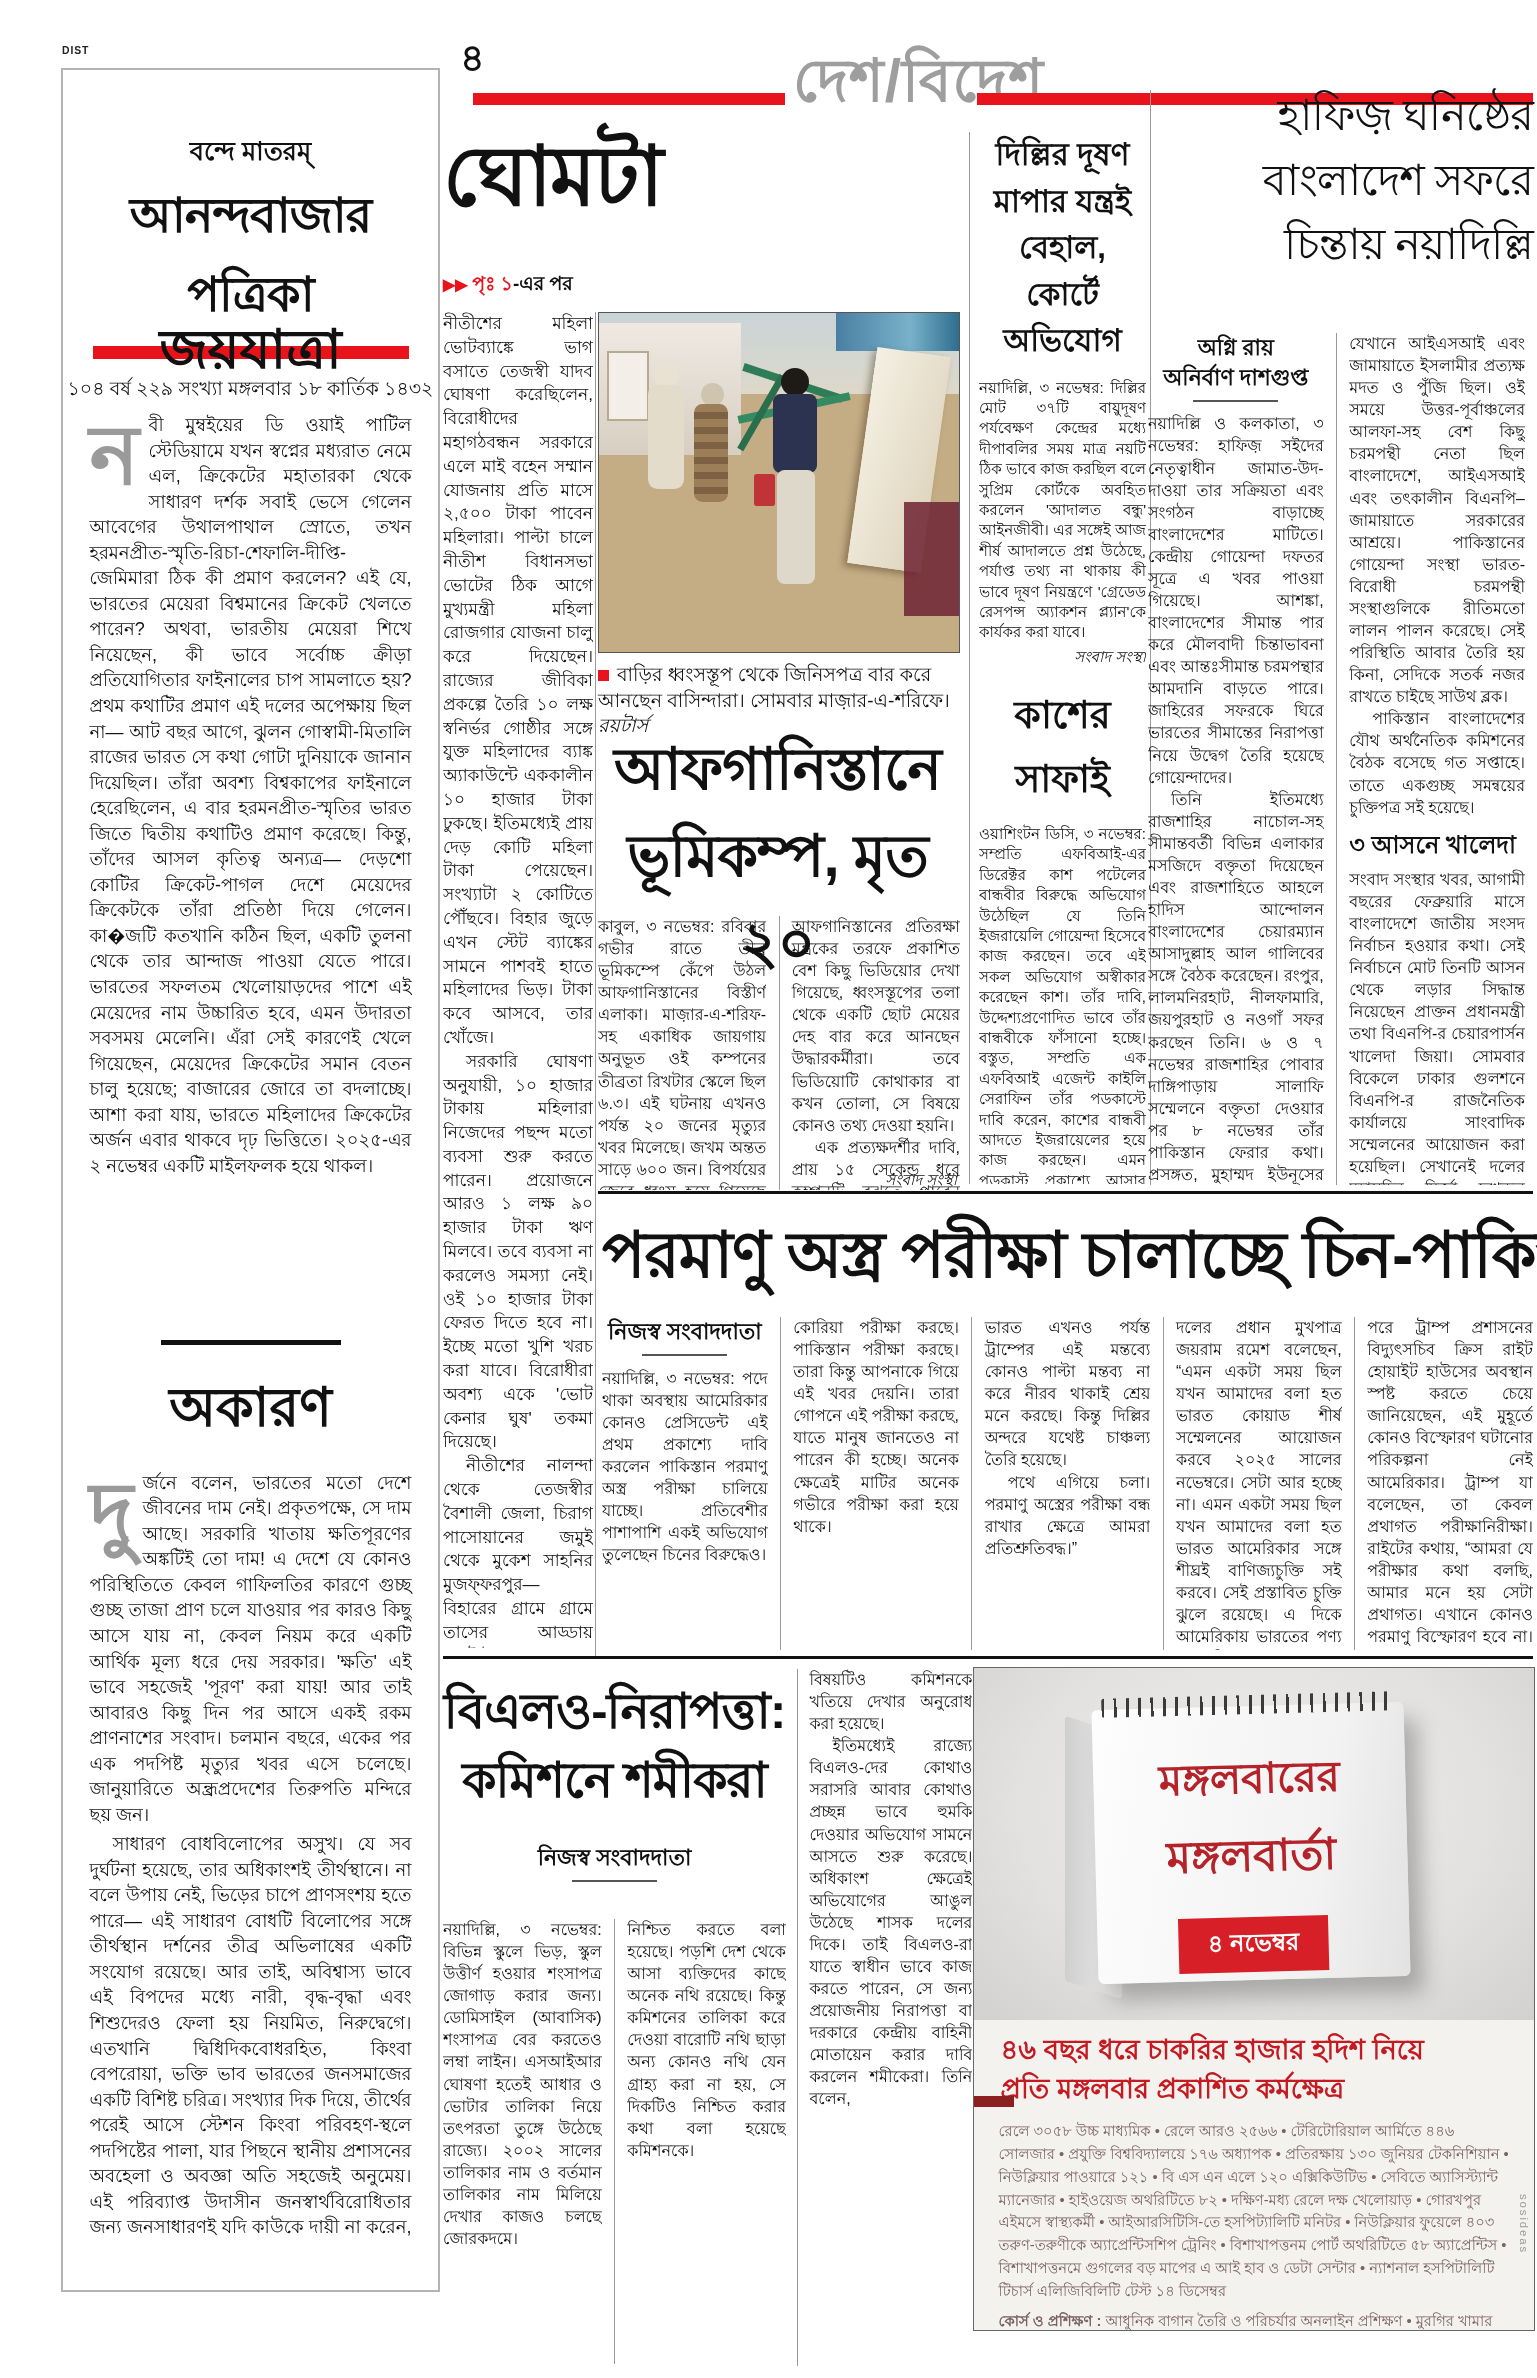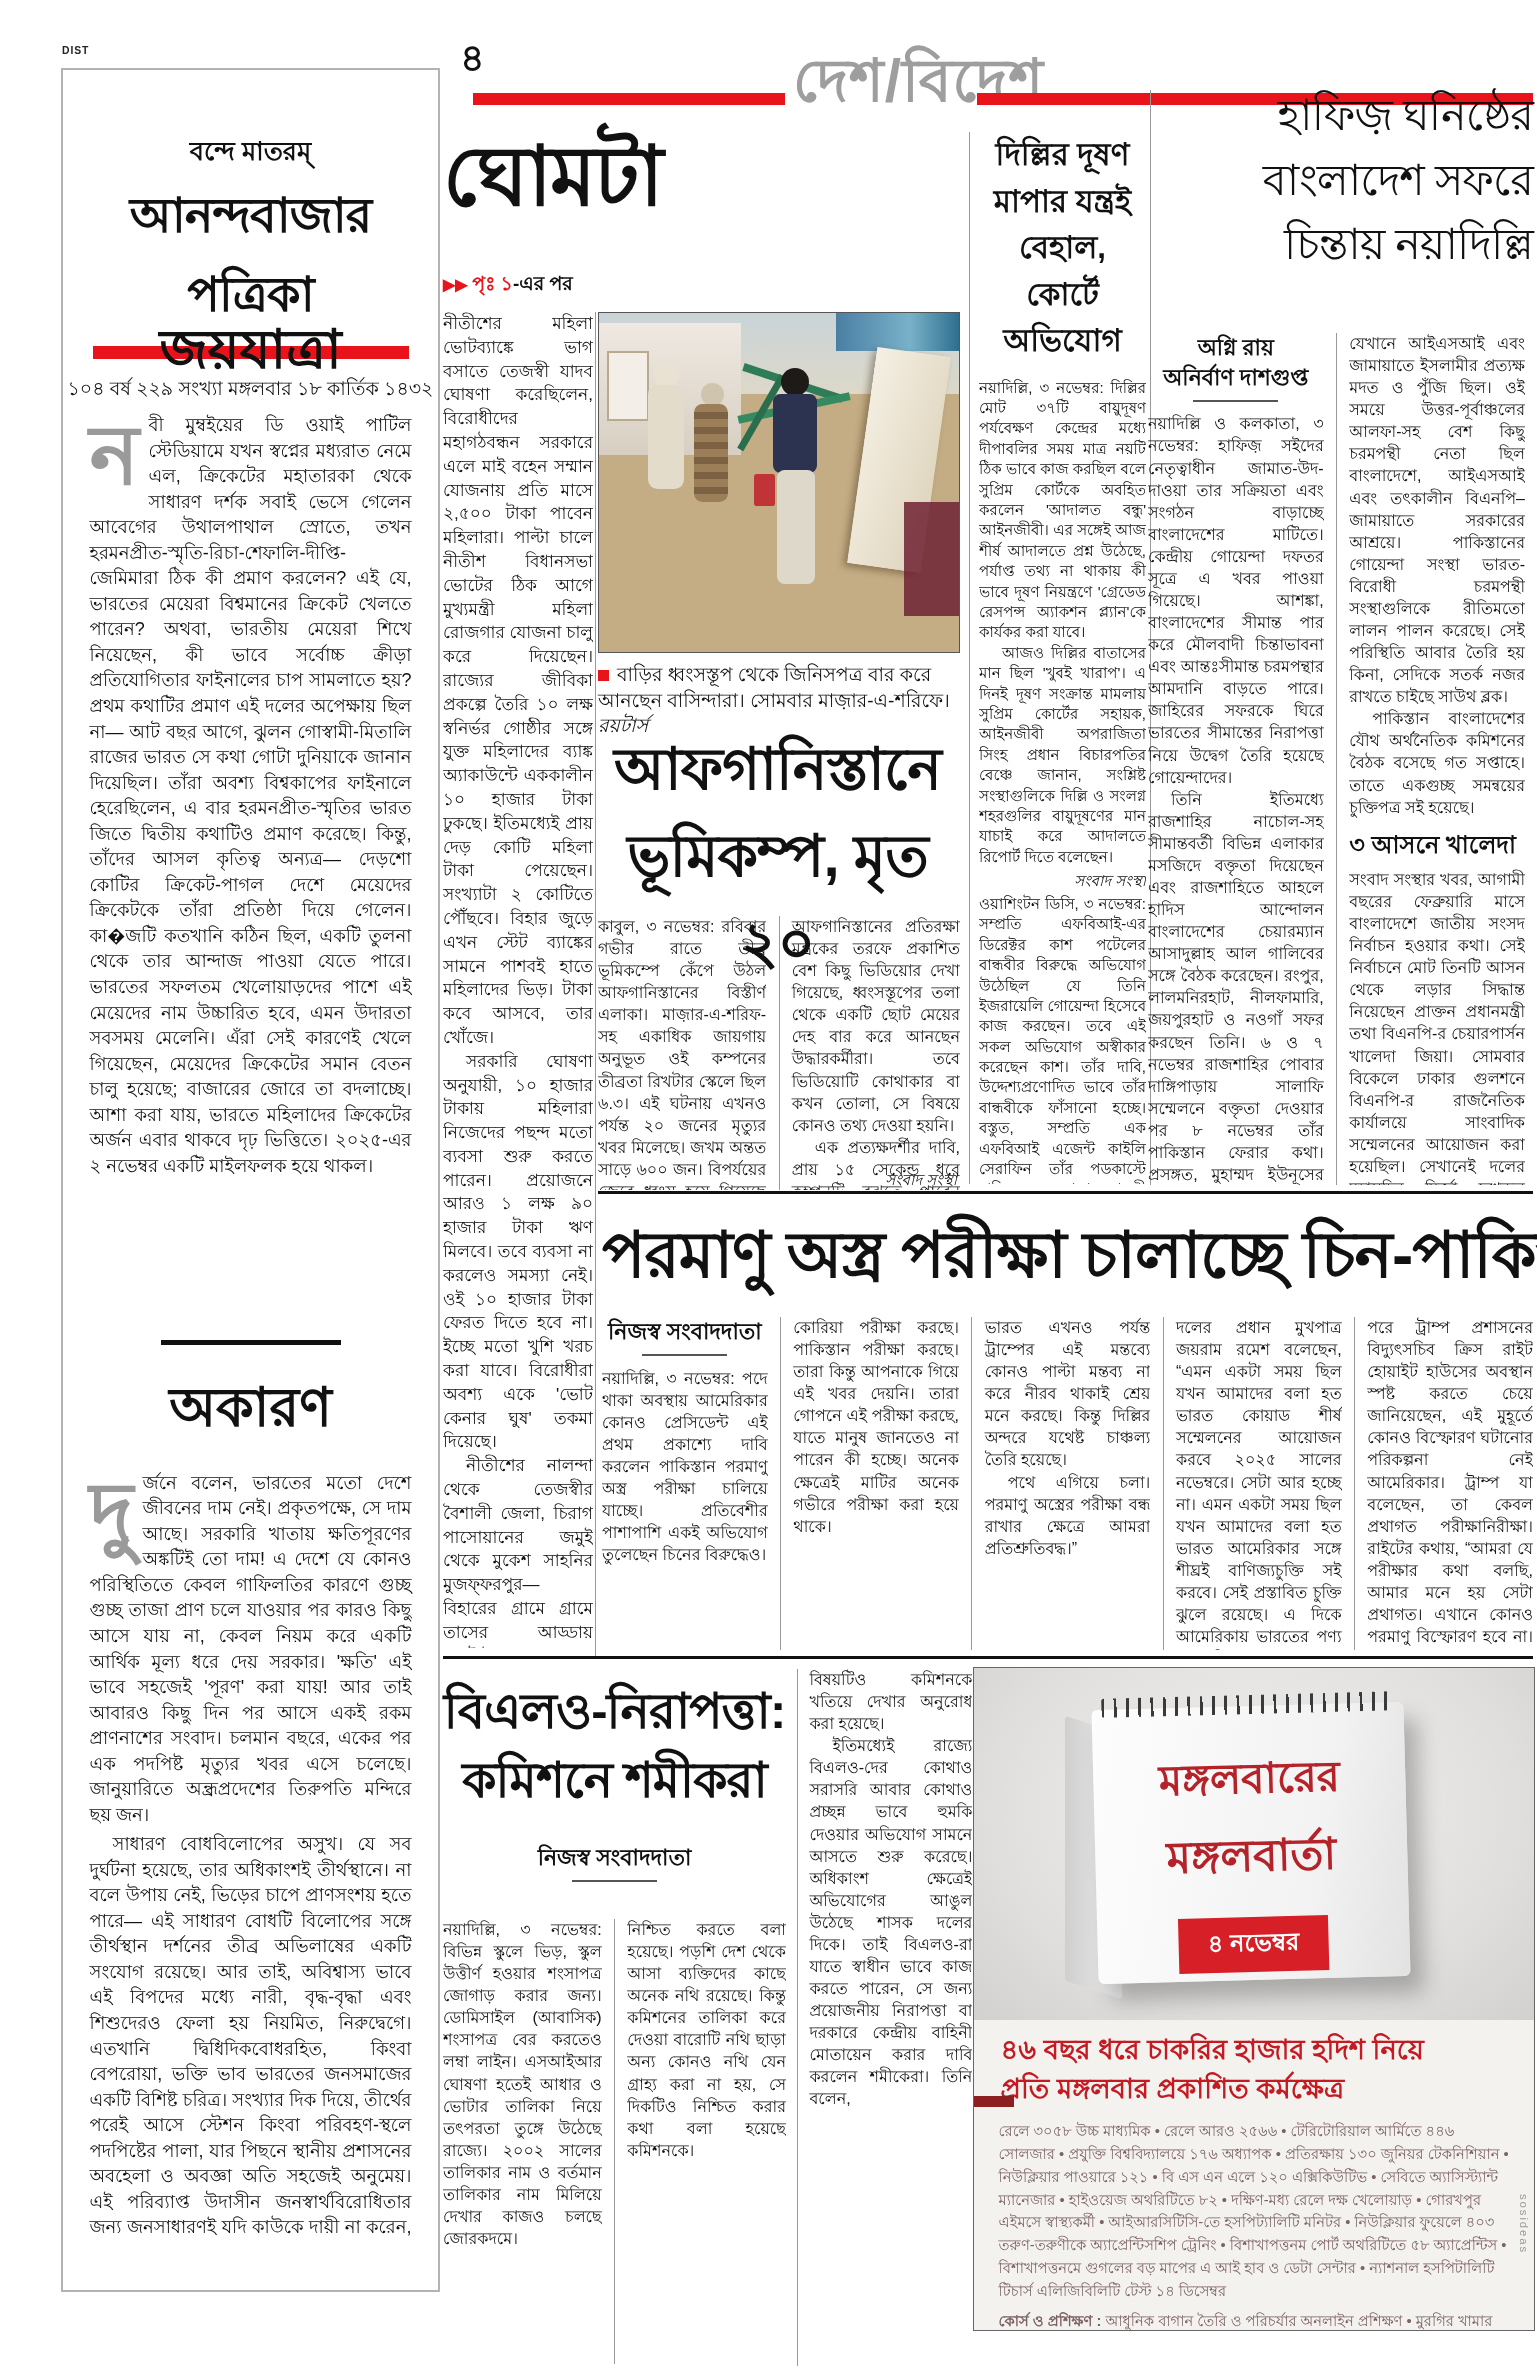--- a/index.html
+++ b/index.html
@@ -163,23 +163,23 @@
         <p>আফগানিস্তানের প্রতিরক্ষা মন্ত্রকের তরফে প্রকাশিত বেশ কিছু ভিডিয়োর দেখা গিয়েছে, ধ্বংসস্তূপের তলা থেকে একটি ছোট মেয়ের দেহ বার করে আনছেন উদ্ধারকর্মীরা। তবে ভিডিয়োটি কোথাকার বা কখন তোলা, সে বিষয়ে কোনও তথ্য দেওয়া হয়নি।</p>
         <p>এক প্রত্যক্ষদর্শীর দাবি, প্রায় ১৫ সেকেন্ড ধরে কম্পনটি বুঝতে পারেন তিনি। তাঁর আশপাশে থাকা বহু ঘরবাড়ি ভেঙে পড়ে মুহূর্তের মধ্যে। ধ্বংসস্তূপের নীচে আটকে পড়েন তাঁর মা, ভাই-সহ অসংখ্য মানুষ। স্বাস্থ্য মন্ত্রকের এক মুখপাত্র শারফাত জামান এ দিন জানিয়েছেন, রবিবার রাতের প্রাকৃতিক দুর্যোগের কারণে অনেককেই জখম অবস্থায় হাসপাতালে ভর্তি করতে হয়েছে। তবে কয়েকজনের অবস্থা আশঙ্কাজনক।</p>
       </div>
   </div>
   <div class="abs signoff" style="left:785px;top:1166px;width:172px;">সংবাদ সংস্থা</div>
 
   <div class="abs" style="left:979px;top:132px;width:167px;height:1052px;overflow:hidden;">
     <div class="delhi-head">দিল্লির দূষণ মাপার যন্ত্রই বেহাল, কোর্টে অভিযোগ</div>
     <div class="smallcol just bodytext" style="margin-top:13.2px;">
         <p>নয়াদিল্লি, ৩ নভেম্বর: দিল্লির মোট ৩৭টি বায়ুদূষণ পর্যবেক্ষণ কেন্দ্রের মধ্যে দীপাবলির সময় মাত্র নয়টি ঠিক ভাবে কাজ করছিল বলে সুপ্রিম কোর্টকে অবহিত করলেন 'আদালত বন্ধু' আইনজীবী। এর সঙ্গেই আজ শীর্ষ আদালতে প্রশ্ন উঠেছে, পর্যাপ্ত তথ্য না থাকায় কী ভাবে দূষণ নিয়ন্ত্রণে 'গ্রেডেড রেসপন্স অ্যাকশন প্ল্যান'কে কার্যকর করা যাবে।</p>
-        <p>আজও দিল্লির বাতাসের মান ছিল 'খুবই খারাপ'। এ দিনই দূষণ সংক্রান্ত মামলায় সুপ্রিম কোর্টের সহায়ক, আইনজীবী অপরাজিতা সিংহ প্রধান বিচারপতির বেঞ্চে জানান, সংশ্লিষ্ট সংস্থাগুলিকে দিল্লি ও সংলগ্ন শহরগুলির বায়ুদূষণের মান যাচাই করে আদালতে রিপোর্ট দিতে বলেছেন।</p>
       </div>
     <span class="signoff">সংবাদ সংস্থা</span>
+    <div class="kash-head">কাশের সাফাই</div>
     <div class="smallcol just bodytext">
         <p>ওয়াশিংটন ডিসি, ৩ নভেম্বর: সম্প্রতি এফবিআই-এর ডিরেক্টর কাশ পটেলের বান্ধবীর বিরুদ্ধে অভিযোগ উঠেছিল যে তিনি ইজরায়েলি গোয়েন্দা হিসেবে কাজ করছেন। তবে এই সকল অভিযোগ অস্বীকার করেছেন কাশ। তাঁর দাবি, উদ্দেশ্যপ্রণোদিত ভাবে তাঁর বান্ধবীকে ফাঁসানো হচ্ছে। বস্তুত, সম্প্রতি এক এফবিআই এজেন্ট কাইলি সেরাফিন তাঁর পডকাস্টে দাবি করেন, কাশের বান্ধবী আদতে ইজরায়েলের হয়ে কাজ করছেন। এমন পডকাস্ট প্রকাশ্যে আসার পরেই এ দিন সাফাই দিয়েছেন কাশ।</p>
       </div>
 
   </div>
 
   <div class="abs hafiz-head" style="left:1156px;top:83px;width:377px;">হাফিজ় ঘনিষ্ঠের বাংলাদেশ সফরে চিন্তায় নয়াদিল্লি</div>
   <div class="abs colset" style="left:1148px;top:333px;width:377px;height:852px;">
     <div class="col just">
       <div class="byline">অগ্নি রায়</div>

